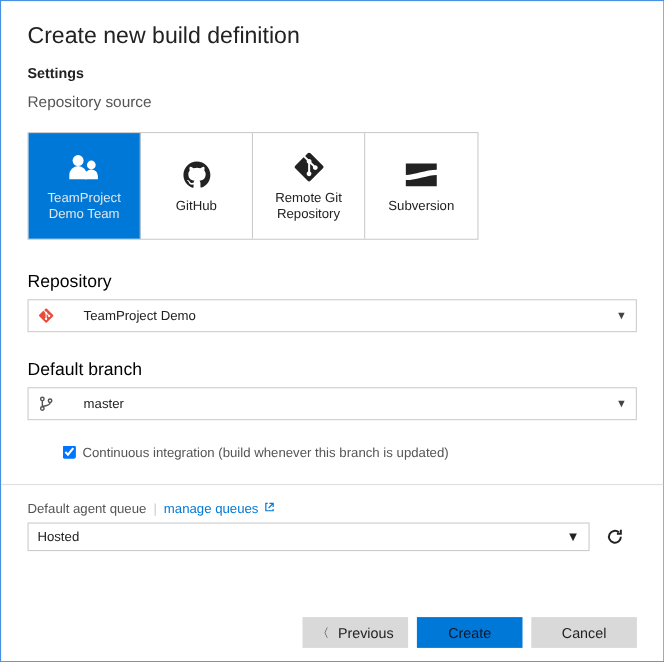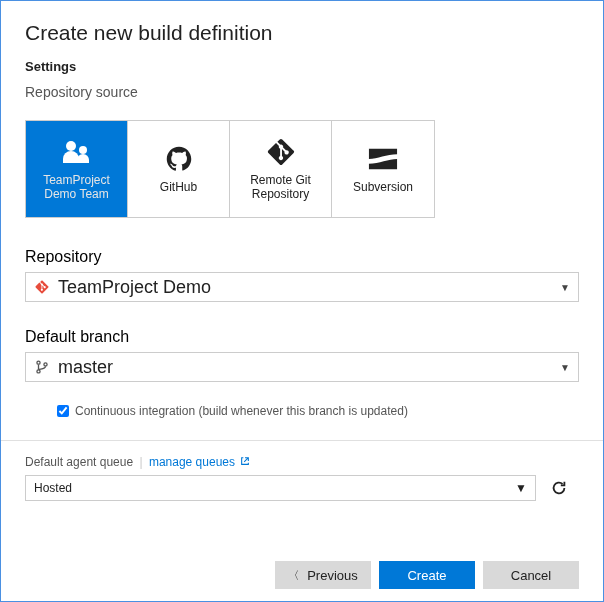--- a/index.html
+++ b/index.html
@@ -37,21 +37,21 @@
     .select-row {
       border: 1px solid #ccc;
       height: 30px;
       display: flex; align-items: center;
       padding: 0 8px;
       position: relative;
       cursor: pointer;
       margin-bottom: 18px;
     }
     .select-row .icon { width: 16px; height: 16px; margin-right: 8px; display:flex; align-items:center; justify-content:center; }
-    .select-row .val { font-size: 18px; color: #222; flex: 1; }
+    .select-row .val { font-size: 12px; color: #222; flex: 1; margin-left: 18px; }
     .select-row .chev { font-size: 10px; color: #444; }
 
     .checkbox-row { display: flex; align-items: center; gap: 6px; font-size: 12px; color: #555; margin-top: 4px; margin-left: 32px; }
     .checkbox-row input { width: 12px; height: 12px; }
 
     .divider { border-top: 1px solid #e0e0e0; margin: 22px -24px 14px -24px; }
 
     .queue-label { font-size: 12px; color: #555; }
     .queue-label .sep { color: #ccc; margin: 0 3px; }
     .queue-link { color: #0078d7; font-size: 12px; text-decoration: none; }
@@ -70,21 +70,21 @@
       position: absolute; bottom: 12px; right: 24px;
       display: flex; gap: 8px;
     }
     .btn {
       height: 28px; min-width: 96px;
       display: flex; align-items: center; justify-content: center;
       font-size: 13px; cursor: pointer;
       border: none;
     }
     .btn-secondary { background: #d9d9d9; color: #222; }
-    .btn-primary { background: #0078d7; color: #ffffff; }
+    .btn-primary { background: #0078d7; color: #0f172a; }
     .btn .chev-left { margin-right: 8px; font-size: 11px; }
   </style>
 </head>
 <body>
 
 <div class="dialog">
   <div class="title">Create new build definition</div>
   <div class="section-label">Settings</div>
   <div class="sub-label">Repository source</div>
 

